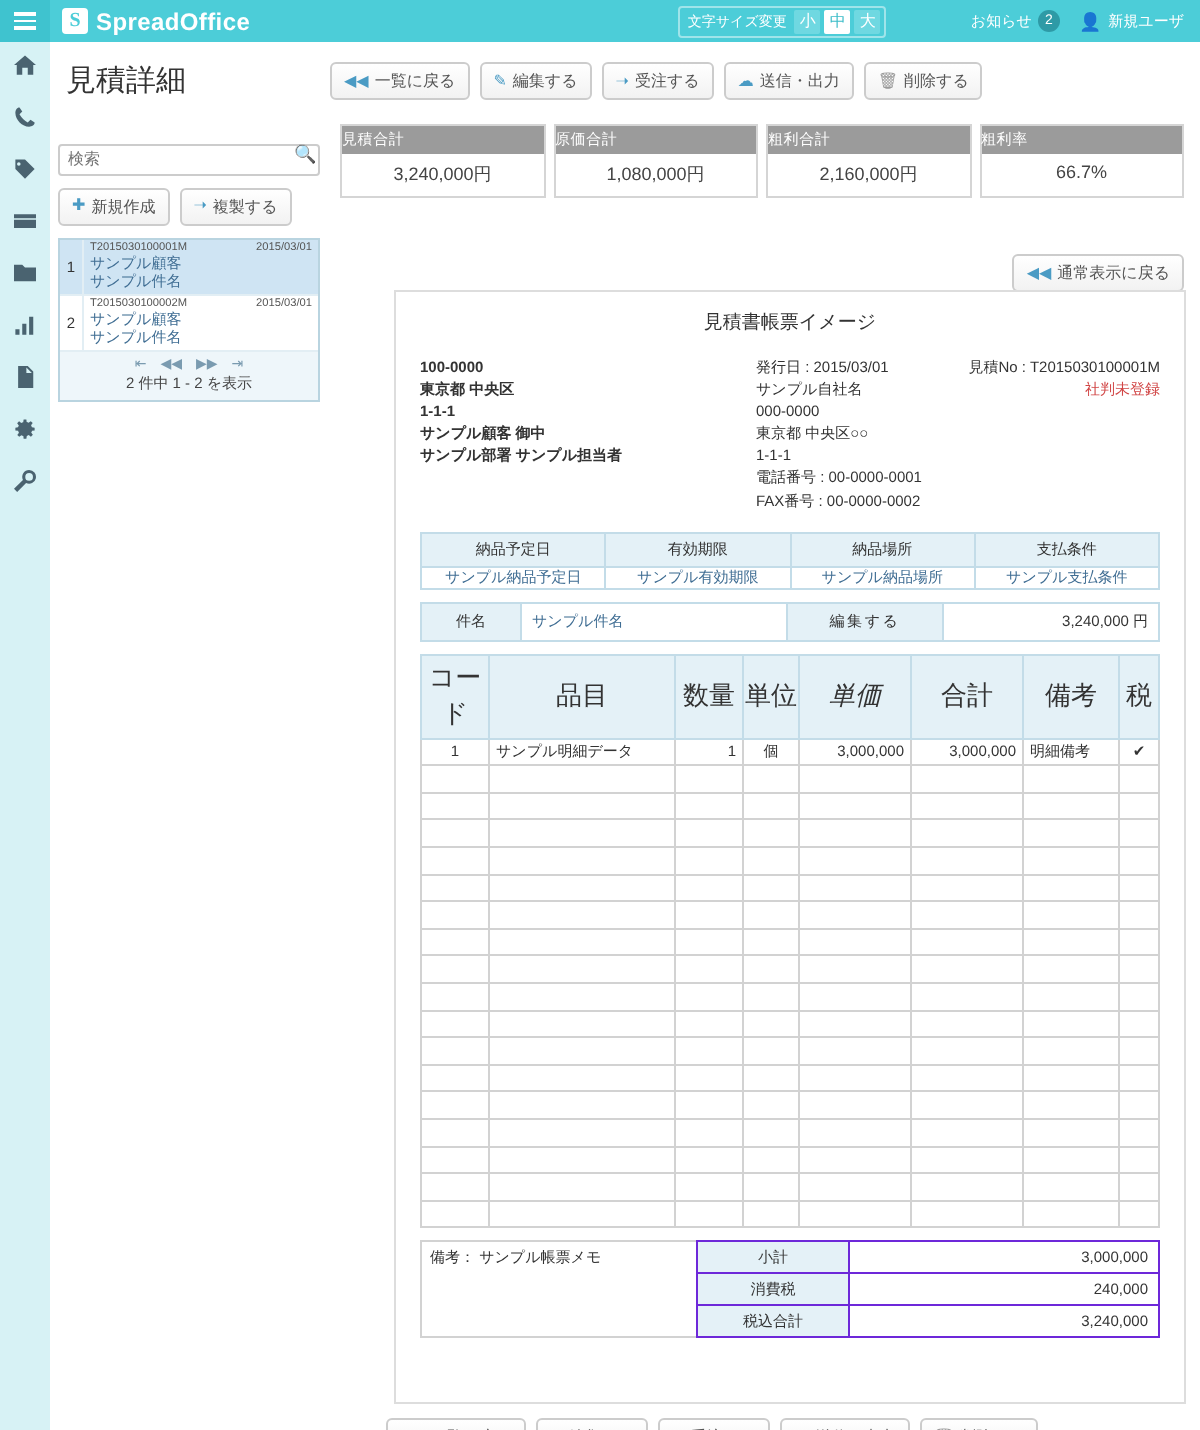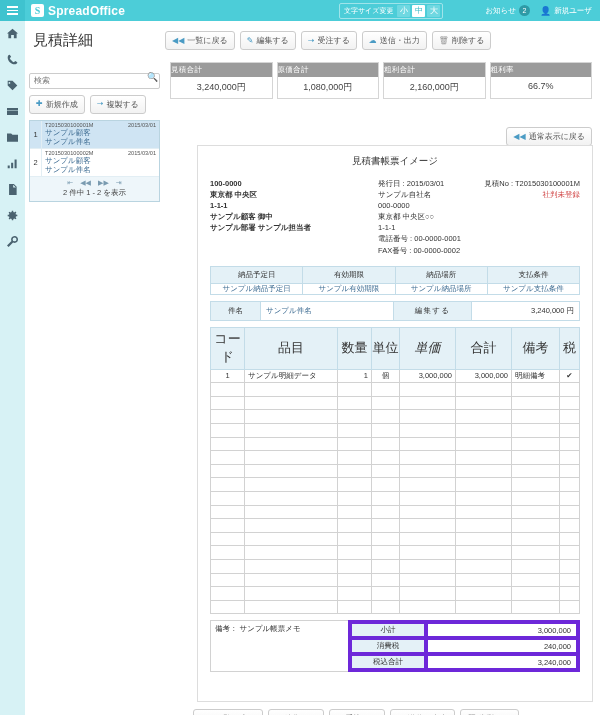--- a/index.html
+++ b/index.html
@@ -216,21 +216,21 @@
   .c-note { width: 48px; }
   .c-tax { width: 20px; }
   .check { color: #333; font-size: 8px; }
 
   .foot-area { display: flex; margin-top: 6px; }
   .memo {
     flex: 1; border: 1px solid #d2d2d2; border-right: none;
     font-size: 7.5px; color: #333; padding: 3px 4px;
   }
   .totals { width: 232px; border-collapse: collapse; table-layout: fixed; }
-  .totals td { border: 4px solid #6d28d9; font-size: 7.5px; height: 16px; padding: 0 5px; }
+  .totals td { border: 1px solid #6d28d9; font-size: 7.5px; height: 16px; padding: 0 5px; }
   .t-label { width: 76px; background: #e4f1f7; text-align: center; color: #333; }
   .t-value { text-align: right; color: #333; }
 
   .toolbar-bottom {
     position: absolute; left: 168px; top: 688px; display: flex; gap: 5px;
   }
 </style>
 </head>
 <body>
 

